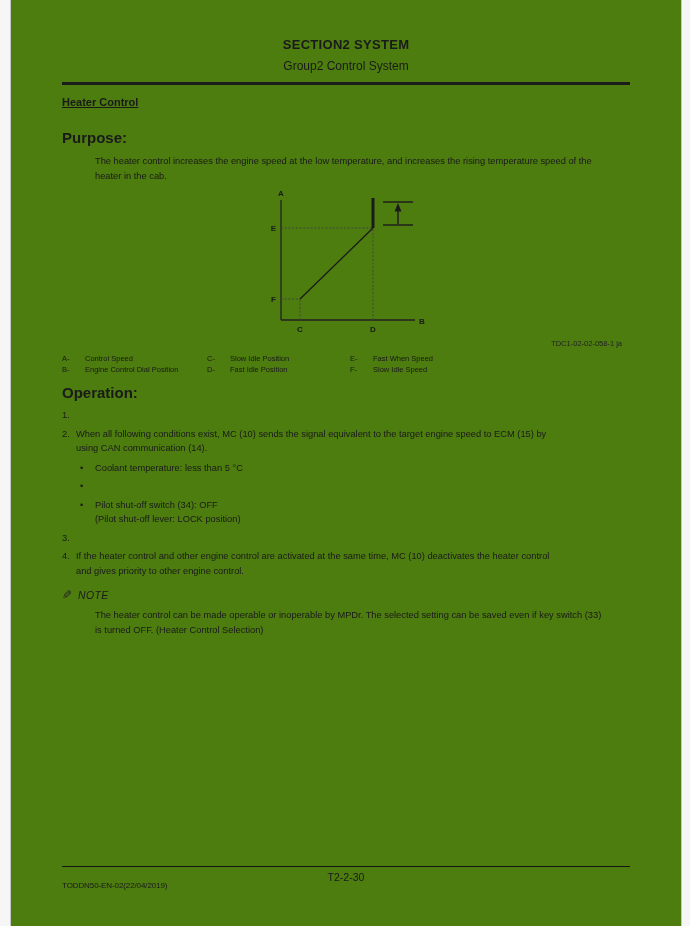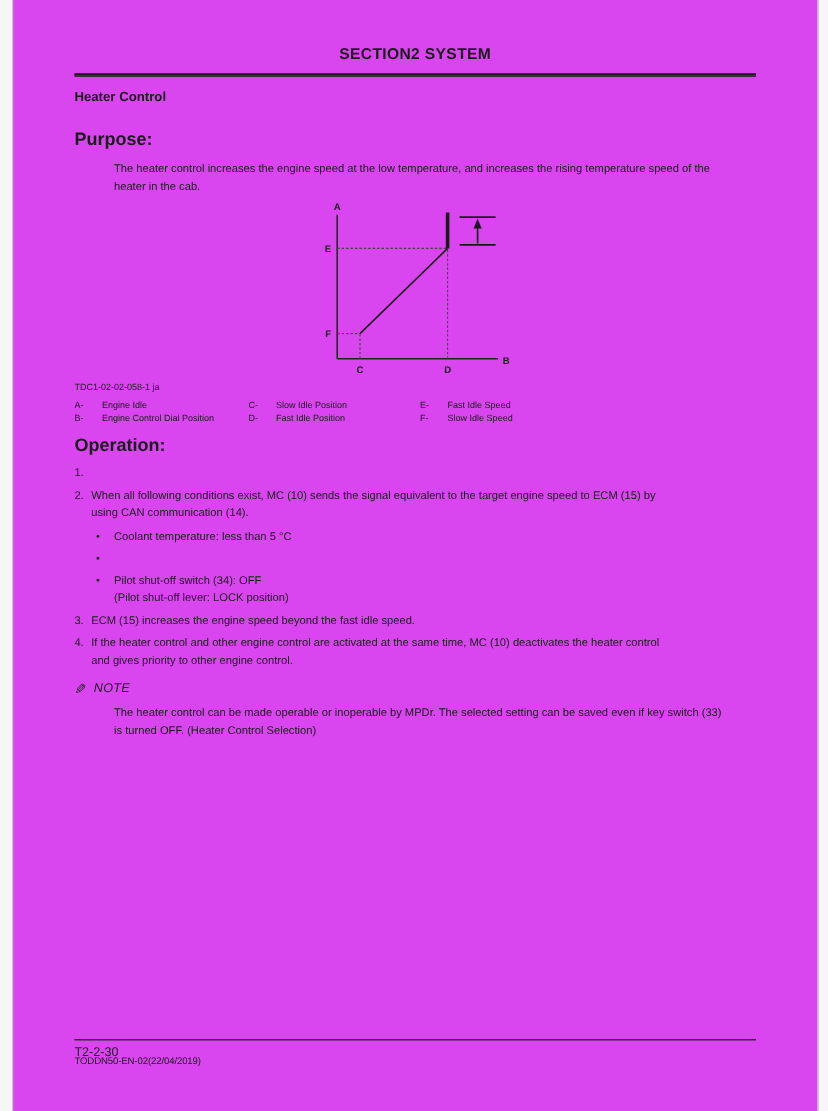--- a/index.html
+++ b/index.html
@@ -7,41 +7,41 @@
   body {
     background:#f6f6f7;
     font-family:"Liberation Sans", sans-serif;
     color:#1a1a1a;
     position:relative;
     overflow:hidden;
   }
   .page {
     position:absolute; left:10px; top:0;
     width:672px; height:926px;
-    background:#d946ef;
+    background:#4d7c0f;
     border-left:1px solid #c6c6c6;
     border-right:1px solid #c6c6c6;
   }
   .content { position:absolute; left:51px; top:0; width:568px; }
 
   .section-title { margin-top:37px; text-align:center; font-size:13px; font-weight:bold; letter-spacing:.3px; }
   .group-title   { margin-top:7px;  text-align:center; font-size:12px; }
   .double-rule   { margin-top:9px; height:3px; border-top:2px solid #1c1c1c; border-bottom:1.5px solid #1c1c1c; }
 
-  .doc-title { margin-top:11px; font-size:11px; font-weight:bold; }
+  .doc-title { margin-top:11px; font-size:11px; font-weight:bold;text-decoration:underline; }
 
   .sub-label { font-size:15px; font-weight:bold; }
   .purpose-label { margin-top:21px; }
   .para { font-size:9.3px; line-height:14.5px; white-space:pre-line; width:602px;margin-left:33px; }
   .purpose-text { margin-top:8px; }
 
   .figure-wrap { position:relative; margin-top:5px; height:149px; }
   .figure-wrap svg { position:absolute; left:198px; top:0; }
   .axis-label { font-size:8px; font-weight:bold; fill:#1a1a1a; }
-  .figure-id { margin-top:2px; padding-right:8px; font-size:7.5px; color:#222; }
+  .figure-id { margin-top:2px; padding-right:8px; text-align:right; font-size:7.5px; color:#222; }
 
   .legend { margin-top:5px; display:flex; font-size:7.5px; line-height:11px; }
   .legend-col1 { width:145px; } .legend-col2 { width:143px; } .legend-col3 { width:auto; }
   .legend-row { display:flex; }
   .legend-key { flex:0 0 23px; }
 
   .operation-label { margin-top:9px; }
   .op-list { margin-top:7px; }
   .li { display:flex; width:602px; margin-bottom:4px; }
   .li-num { flex:0 0 14px; font-size:9.3px; line-height:14.5px; }
@@ -51,29 +51,30 @@
   .bullet-marker { flex:0 0 15px; font-size:9.3px; line-height:14.5px; }
 
   .note-header { margin-top:10px; display:flex; align-items:center; }
   .pencil-icon { font-size:12px; display:inline-block; transform:scaleX(-1); margin-right:6px; color:#222; }
   .note-label { font-style:italic; font-size:10.5px; letter-spacing:.3px; }
   .note-text { margin-top:6px; }
 
   .footer { position:absolute; top:866px; left:51px; width:568px; border-top:1.5px solid #141414; }
   .footer-row { position:relative; padding-top:7px; }
   .doc-id { font-size:8px; letter-spacing:-0.1px; }
-  .page-num { position:absolute; top:4px; left:0; right:0; text-align:left; font-size:10.5px; }
+  .page-num { position:absolute; top:4px; left:0; right:0; text-align:center; font-size:10.5px; }
 </style>
 </head>
 <body>
 
 <div class="page">
   <div class="content">
 
     <div class="section-title">SECTION2 SYSTEM</div>
+    <div class="group-title">Group2 Control System</div>
     <div class="double-rule"></div>
 
     <div class="doc-title">Heater Control</div>
 
     <div class="sub-label purpose-label">Purpose:</div>
     <div class="para purpose-text">The heater control increases the engine speed at the low temperature, and increases the rising temperature speed of the
 heater in the cab.</div>
 
     <div class="figure-wrap">
       <svg width="172" height="149" viewBox="0 0 172 149">
@@ -104,41 +105,41 @@
         <text class="axis-label" x="40" y="144" text-anchor="middle">C</text>
         <text class="axis-label" x="113" y="144" text-anchor="middle">D</text>
       </svg>
     </div>
     <div class="figure-id">TDC1-02-02-058-1 ja</div>
 
     <div class="legend">
       <div class="legend-col1">
         <div class="legend-row">
             <span class="legend-key">A-</span>
-            <span>Engine Idle</span>
+            <span>Control Speed</span>
           </div>
         <div class="legend-row">
             <span class="legend-key">B-</span>
             <span>Engine Control Dial Position</span>
           </div>
       </div>
       <div class="legend-col2">
         <div class="legend-row">
             <span class="legend-key">C-</span>
             <span>Slow Idle Position</span>
           </div>
         <div class="legend-row">
             <span class="legend-key">D-</span>
             <span>Fast Idle Position</span>
           </div>
       </div>
       <div class="legend-col3">
         <div class="legend-row">
             <span class="legend-key">E-</span>
-            <span>Fast Idle Speed</span>
+            <span>Fast When Speed</span>
           </div>
         <div class="legend-row">
             <span class="legend-key">F-</span>
             <span>Slow Idle Speed</span>
           </div>
       </div>
     </div>
 
     <div class="sub-label operation-label">Operation:</div>
 
@@ -160,21 +161,20 @@
           <span class="bullet-marker">•</span>
         </div>
         <div class="bullet-row">
           <span class="bullet-marker">•</span>
           <span class="li-txt">Pilot shut-off switch (34): OFF
 (Pilot shut-off lever: LOCK position)</span>
         </div>
       </div>
       <div class="li">
         <span class="li-num">3.</span>
-        <span class="li-txt">ECM (15) increases the engine speed beyond the fast idle speed.</span>
       </div>
       <div class="li">
         <span class="li-num">4.</span>
         <span class="li-txt">If the heater control and other engine control are activated at the same time, MC (10) deactivates the heater control
 and gives priority to other engine control.</span>
       </div>
     </div>
 
     <div class="note-header">
       <span class="pencil-icon">✎</span>

